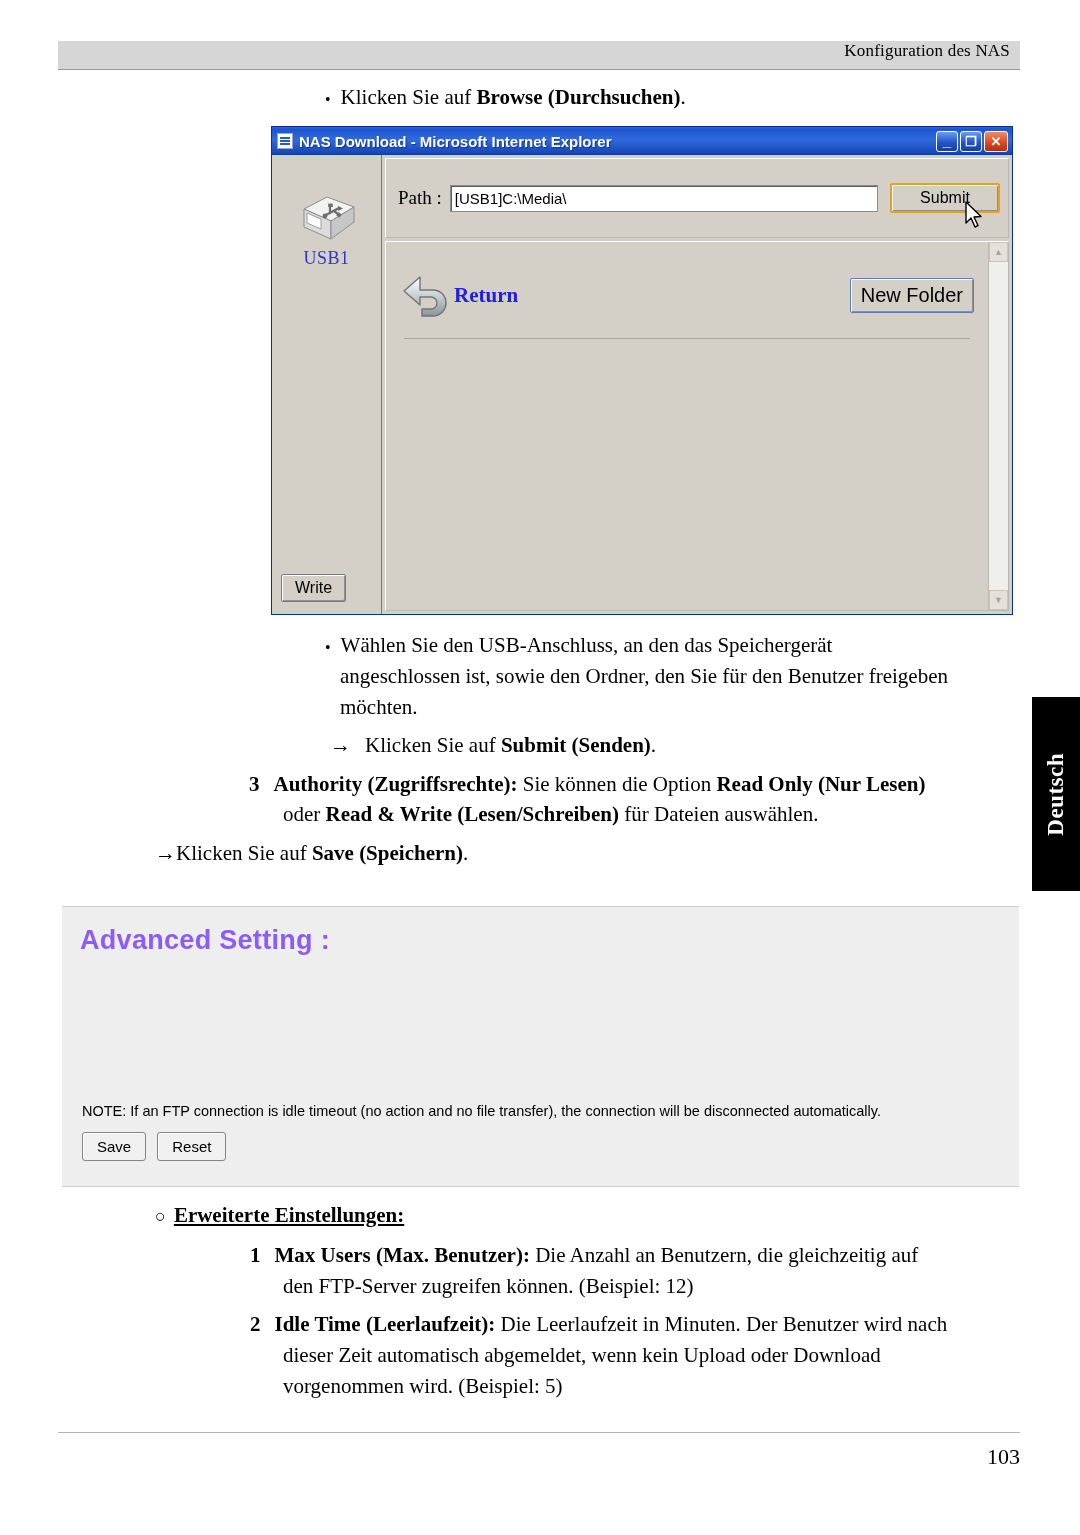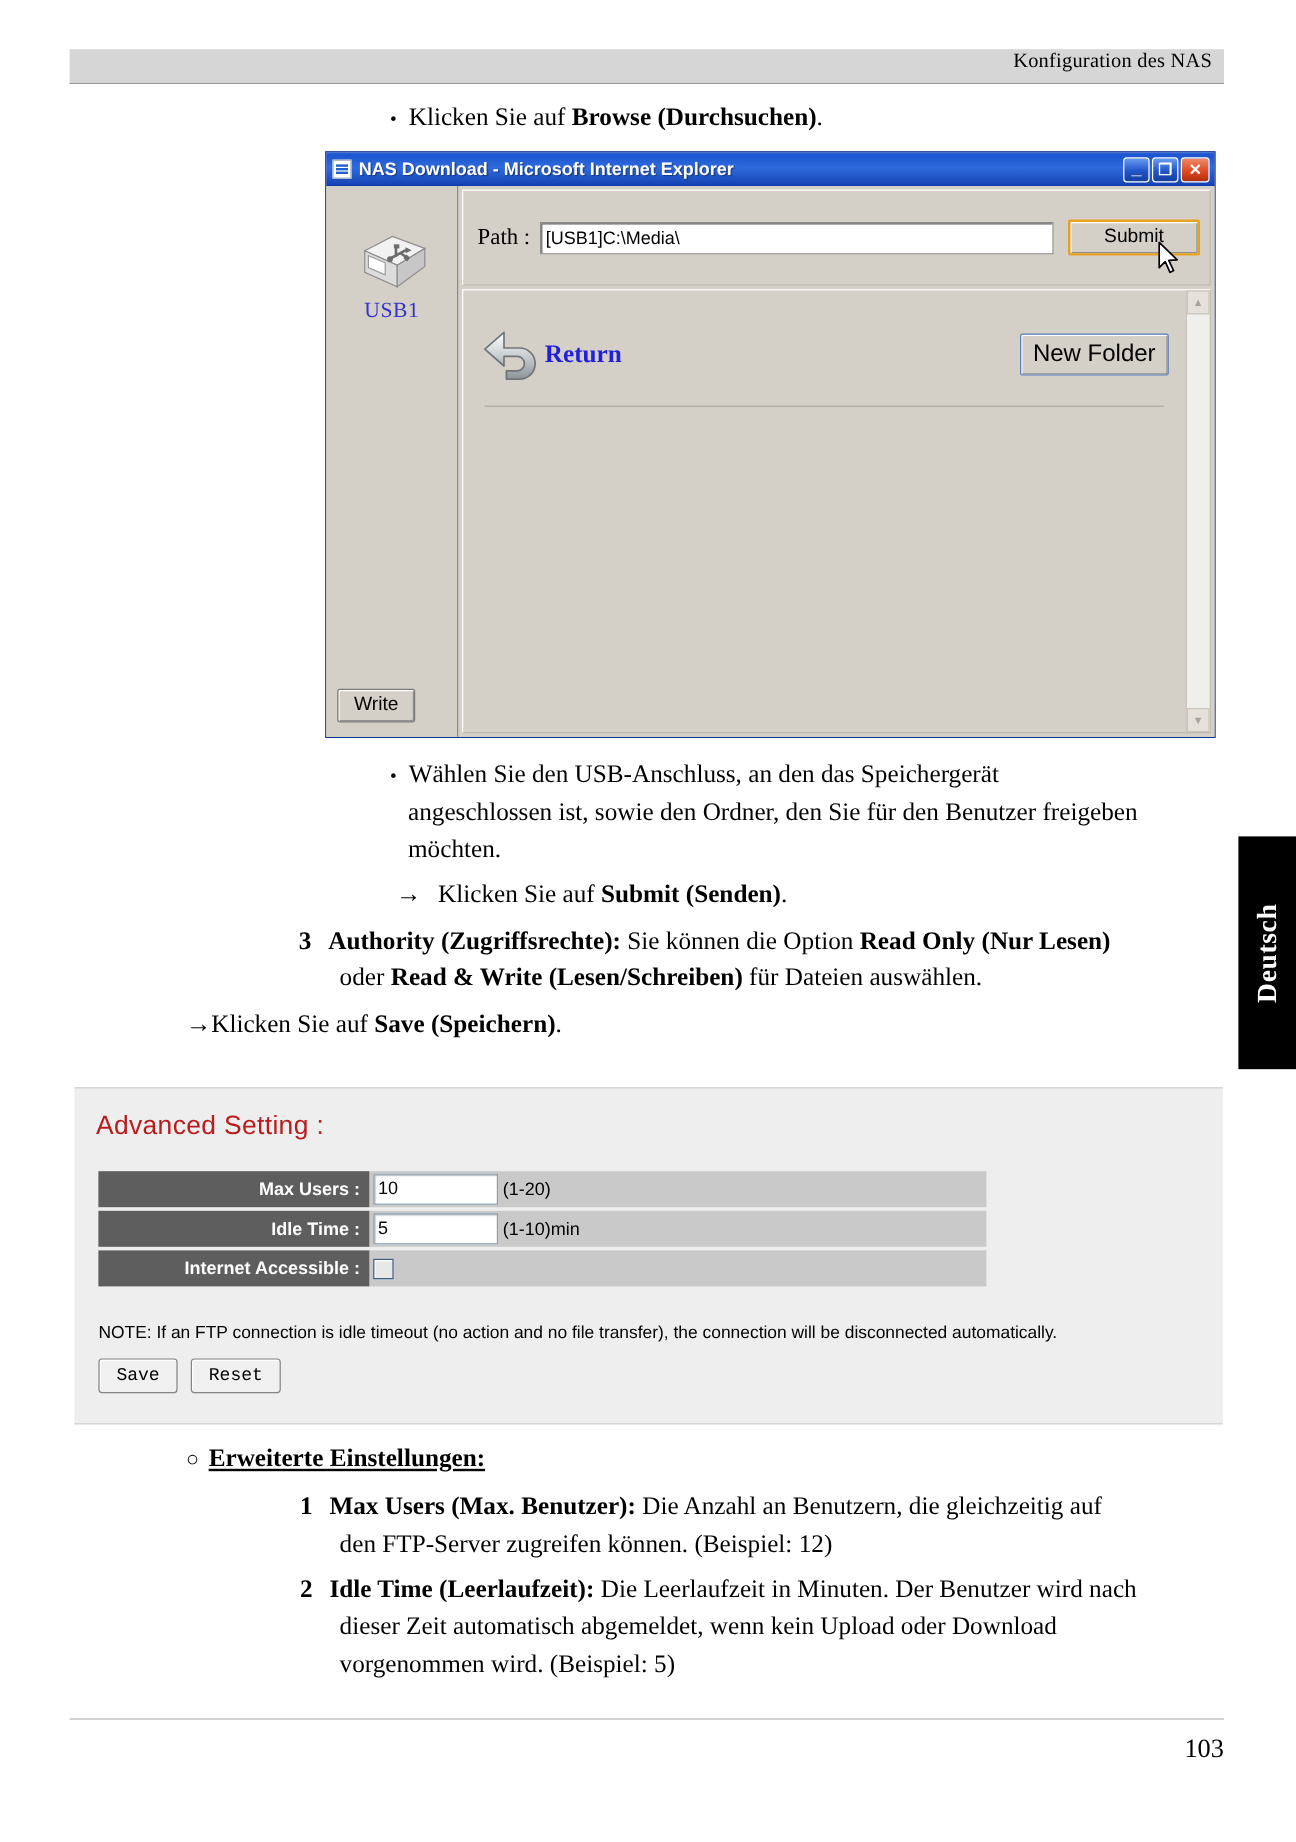--- a/index.html
+++ b/index.html
@@ -301,23 +301,23 @@
     height: 281px;
     background: #eeeeee;
     border-top: 1px solid #cfcfcf;
     border-bottom: 1px solid #cfcfcf;
     box-sizing: border-box;
     font-family: "Liberation Sans", sans-serif;
   }
   .adv-title {
     position: absolute;
     left: 18px; top: 18px;
-    color: #b91c1c;
-    font-size: 22px;
-    font-weight: normal;
+    color: #8b5cf6;
+    font-size: 27px;
+    font-weight: bold;
     letter-spacing: .3px;
   }
   .adv-rows { position: absolute; left: 20px; top: 69px; width: 740px; }
   .adv-row { display: flex; height: 30px; margin-bottom: 3px; }
   .adv-row-label {
     width: 226px;
     flex: 0 0 auto;
     background: #5e5e5e;
     color: #ffffff;
     font-size: 15px;
@@ -368,21 +368,21 @@
     color: #000;
     white-space: nowrap;
   }
   .adv-buttons {
     position: absolute;
     left: 20px; top: 225px;
     display: flex;
     gap: 11px;
   }
   .adv-btn {
-    font-family: Liberation Mono, monospace;
+    font-family: Liberation Sans, sans-serif;
     font-size: 15px;
     background: #f0f0f0;
     border: 1px solid #848484;
     border-radius: 3px;
     box-shadow: inset 1px 1px 0 #ffffff;
     padding: 5px 14px;
     color: #000;
   }
 
   
@@ -541,46 +541,20 @@
   <span>oder </span><span class="bold">Read &amp; Write (Lesen/Schreiben)</span><span> für Dateien auswählen.</span>
 </div>
 
 <div class="body-line" style="left:155px; top:838px;">
   <span>→</span><span>Klicken Sie auf </span><span class="bold">Save (Speichern)</span><span>.</span>
 </div>
 
 <div class="adv-panel">
   <div class="adv-title">Advanced Setting :</div>
 
-  <div class="adv-rows">
-
-    <div class="adv-row">
-      <div class="adv-row-label">Max Users :</div>
-      <div class="adv-row-value">
-        <div class="adv-input">10</div>
-        <span class="adv-hint">(1-20)</span>
-      </div>
-    </div>
-
-    <div class="adv-row">
-      <div class="adv-row-label">Idle Time :</div>
-      <div class="adv-row-value">
-        <div class="adv-input">5</div>
-        <span class="adv-hint">(1-10)min</span>
-      </div>
-    </div>
-
-    <div class="adv-row">
-      <div class="adv-row-label">Internet Accessible :</div>
-      <div class="adv-row-value">
-        <div class="adv-checkbox"></div>
-      </div>
-    </div>
-
-  </div>
 
   <div class="adv-note">NOTE: If an FTP connection is idle timeout (no action and no file transfer), the connection will be disconnected automatically.</div>
 
   <div class="adv-buttons">
     <div class="adv-btn">Save</div>
     <div class="adv-btn">Reset</div>
   </div>
 </div>
 
 <div class="body-line" style="left:155px; top:1200px;">

